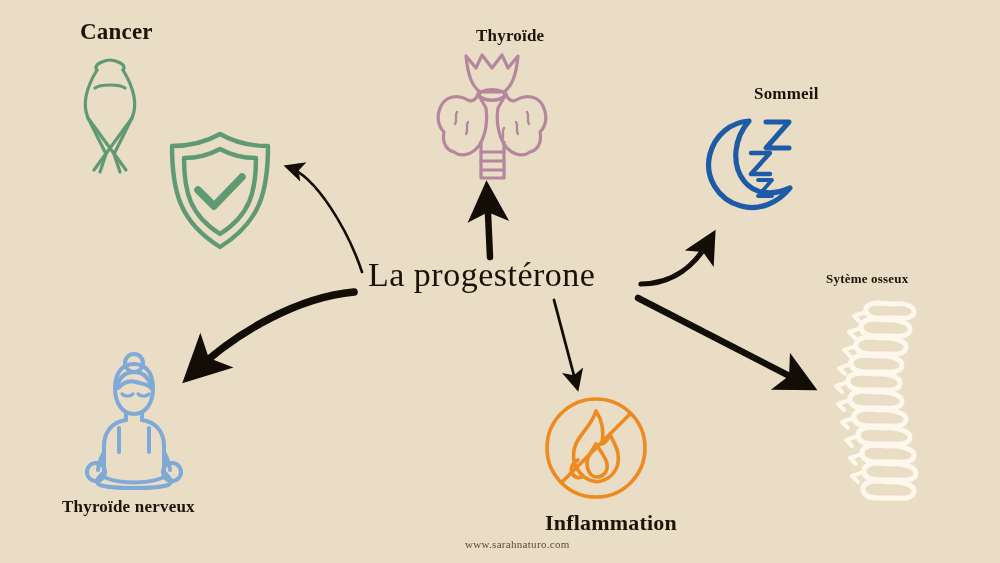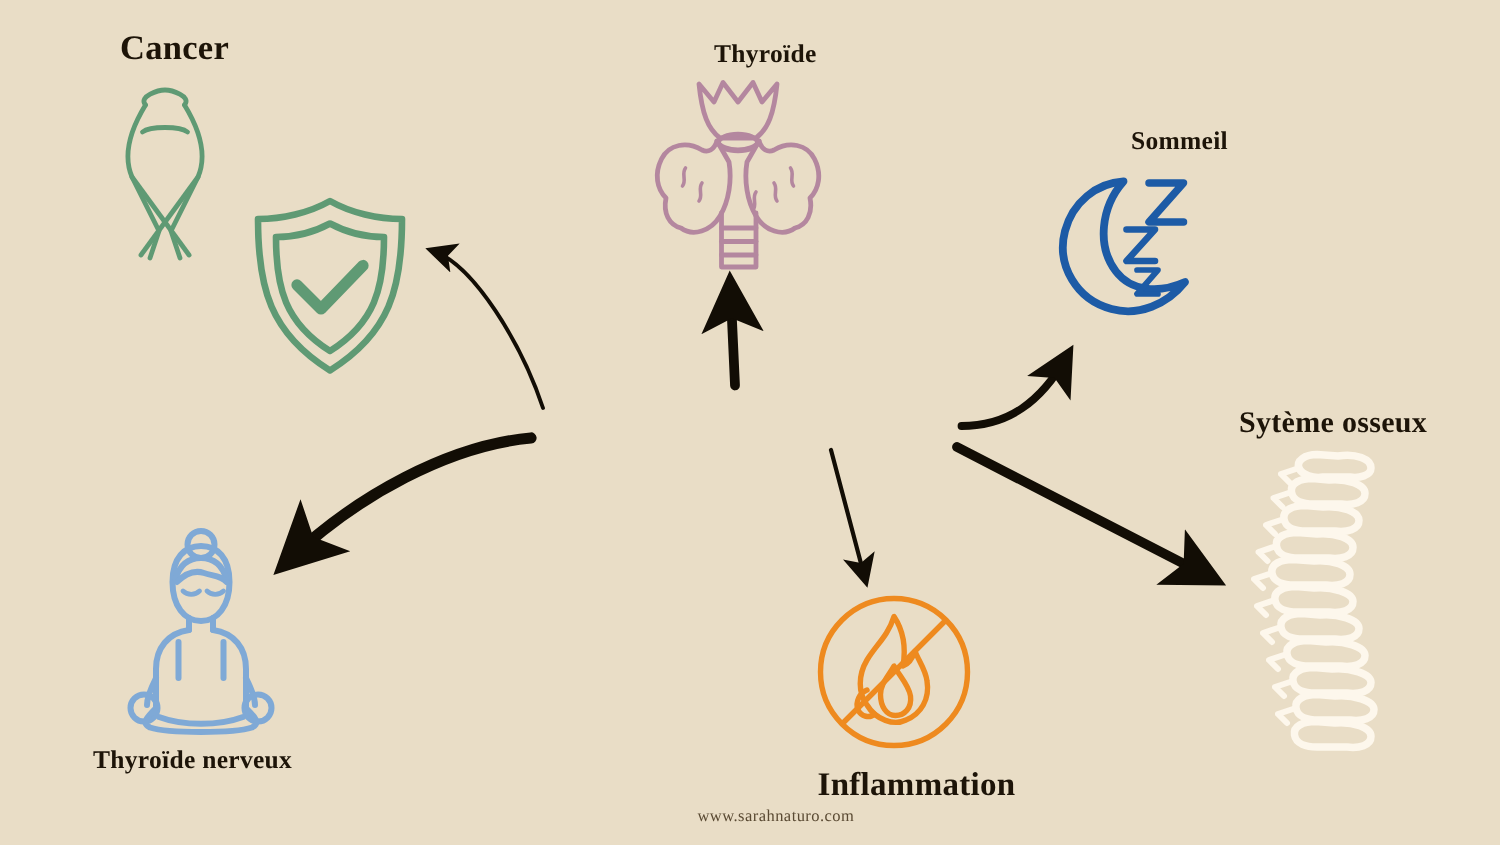--- a/index.html
+++ b/index.html
@@ -52,21 +52,21 @@
     left: 0; top: 0;
     width: 1000px;
     height: 563px;
     pointer-events: none;
   }
 
   
   #lbl-cancer     { left: 80px;  top: 19px;  font-size: 23px; }
   #lbl-thyroide   { left: 453px; top: 26px;  font-size: 17px; margin-left: 23px; }
   #lbl-sommeil    { left: 726px; top: 84px;  font-size: 17px; margin-left: 28px; }
-  #lbl-osseux     { left: 826px; top: 271px; font-size: 20px; }
+  #lbl-osseux     { left: 826px; top: 271px; font-size: 13px; }
   #lbl-nerveux    { left: 62px;  top: 497px; font-size: 17px; }
   #lbl-inflam     { left: 545px; top: 510px; font-size: 22px; }
 
   
   #icon-ribbon    { left: 62px;  top: 58px; }
   #icon-shield    { left: 162px; top: 130px; }
   #icon-thyroid   { left: 424px; top: 50px; }
   #icon-moon      { left: 694px; top: 110px; }
   #icon-spine     { left: 820px; top: 298px; }
   #icon-meditate  { left: 78px;  top: 352px; }
@@ -108,20 +108,21 @@
 
     <g>
       <path d="M641,284 C672,284 694,268 711,238" fill="none" stroke="#120d05" stroke-width="5.2" stroke-linecap="round" marker-end="url(#ah-thick)"></path>
     </g>
 
     <g>
       <path d="M638,298 L807,385" fill="none" stroke="#120d05" stroke-width="6.5" stroke-linecap="round" marker-end="url(#ah-thick)"></path>
     </g>
   </svg>
 
+  <div class="center-title" id="center-title">La progestérone</div>
 
   <div class="label" id="lbl-cancer">Cancer</div>
 
   <div class="node" id="icon-ribbon">
     <svg class="icon" width="96" height="118" viewBox="0 0 96 118">
       <g fill="none" stroke="#5f9a74" stroke-width="3.2" stroke-linecap="round" stroke-linejoin="round">
         <path d="M35,12 C30,6 44,2 48,2 C52,2 66,6 61,12"></path>
         <path d="M35,12 C24,30 20,46 26,60 L44,96 L38,114"></path>
         <path d="M61,12 C72,30 76,46 70,60 L52,96 L58,114"></path>
         <path d="M33,30 C38,26 58,26 63,30"></path>

